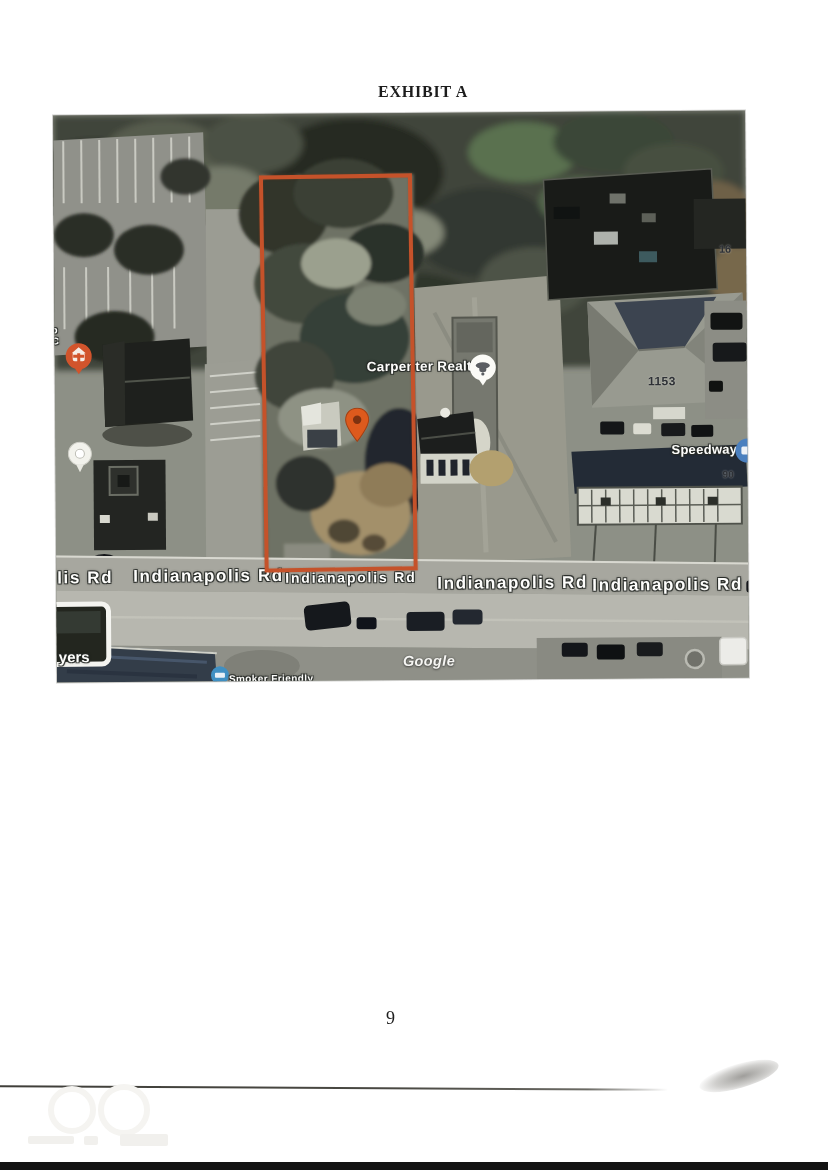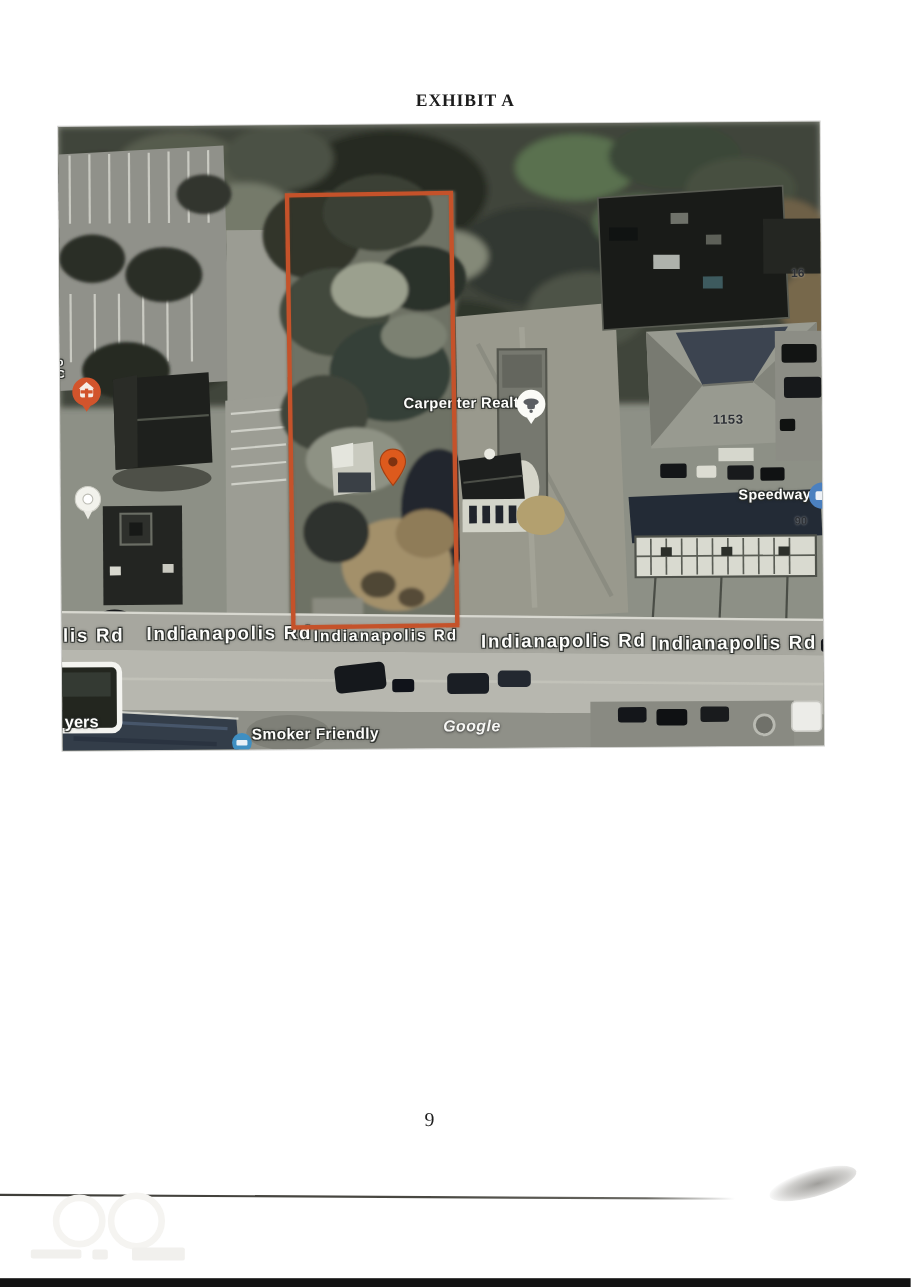--- a/index.html
+++ b/index.html
@@ -379,21 +379,21 @@
     <div class="maplabel roadlabel" style="left:1px; top:453px;">lis Rd</div>
     <div class="maplabel roadlabel" style="left:77px; top:452px;">Indianapolis Rd</div>
     <div class="maplabel roadlabel big" style="left:229px; top:456px;">Indianapolis Rd</div>
     <div class="maplabel roadlabel" style="left:381px; top:461px;">Indianapolis Rd</div>
     <div class="maplabel roadlabel" style="left:536px; top:464px;">Indianapolis Rd</div>
 
     <svg class="icon-abs" style="left:153px; top:551px;" width="20" height="20" viewBox="0 0 20 20">
       <circle cx="10" cy="10" r="9" fill="#3f8fc2"></circle>
       <rect x="5" y="7.5" width="10" height="5" rx="1" fill="#e8f0f7"></rect>
     </svg>
-    <div class="maplabel" style="left:172px; top:545px; font-size:14px; letter-spacing:.4px;">Smoker Friendly</div>
+    <div class="maplabel" style="left:172px; top:559px; font-size:10px; letter-spacing:.4px;">Smoker Friendly</div>
 
     <div class="maplabel" style="left:2px; top:533px; font-size:15px;">yers</div>
 
     <div class="google-wm" style="left:346px; top:540px;">Google</div>
 
     <div class="boundary"></div>
 
     <svg class="icon-abs" style="left:289px; top:294px;" width="26" height="36" viewBox="0 0 26 36">
       <path d="M13 1 C6 1 1.5 6 1.5 12.5 C1.5 20 13 34 13 34 C13 34 24.5 20 24.5 12.5 C24.5 6 20 1 13 1 Z" fill="#dd5a1d" stroke="#a33f12" stroke-width="1"></path>
       <circle cx="13" cy="12.5" r="4.2" fill="#7e3210"></circle>

